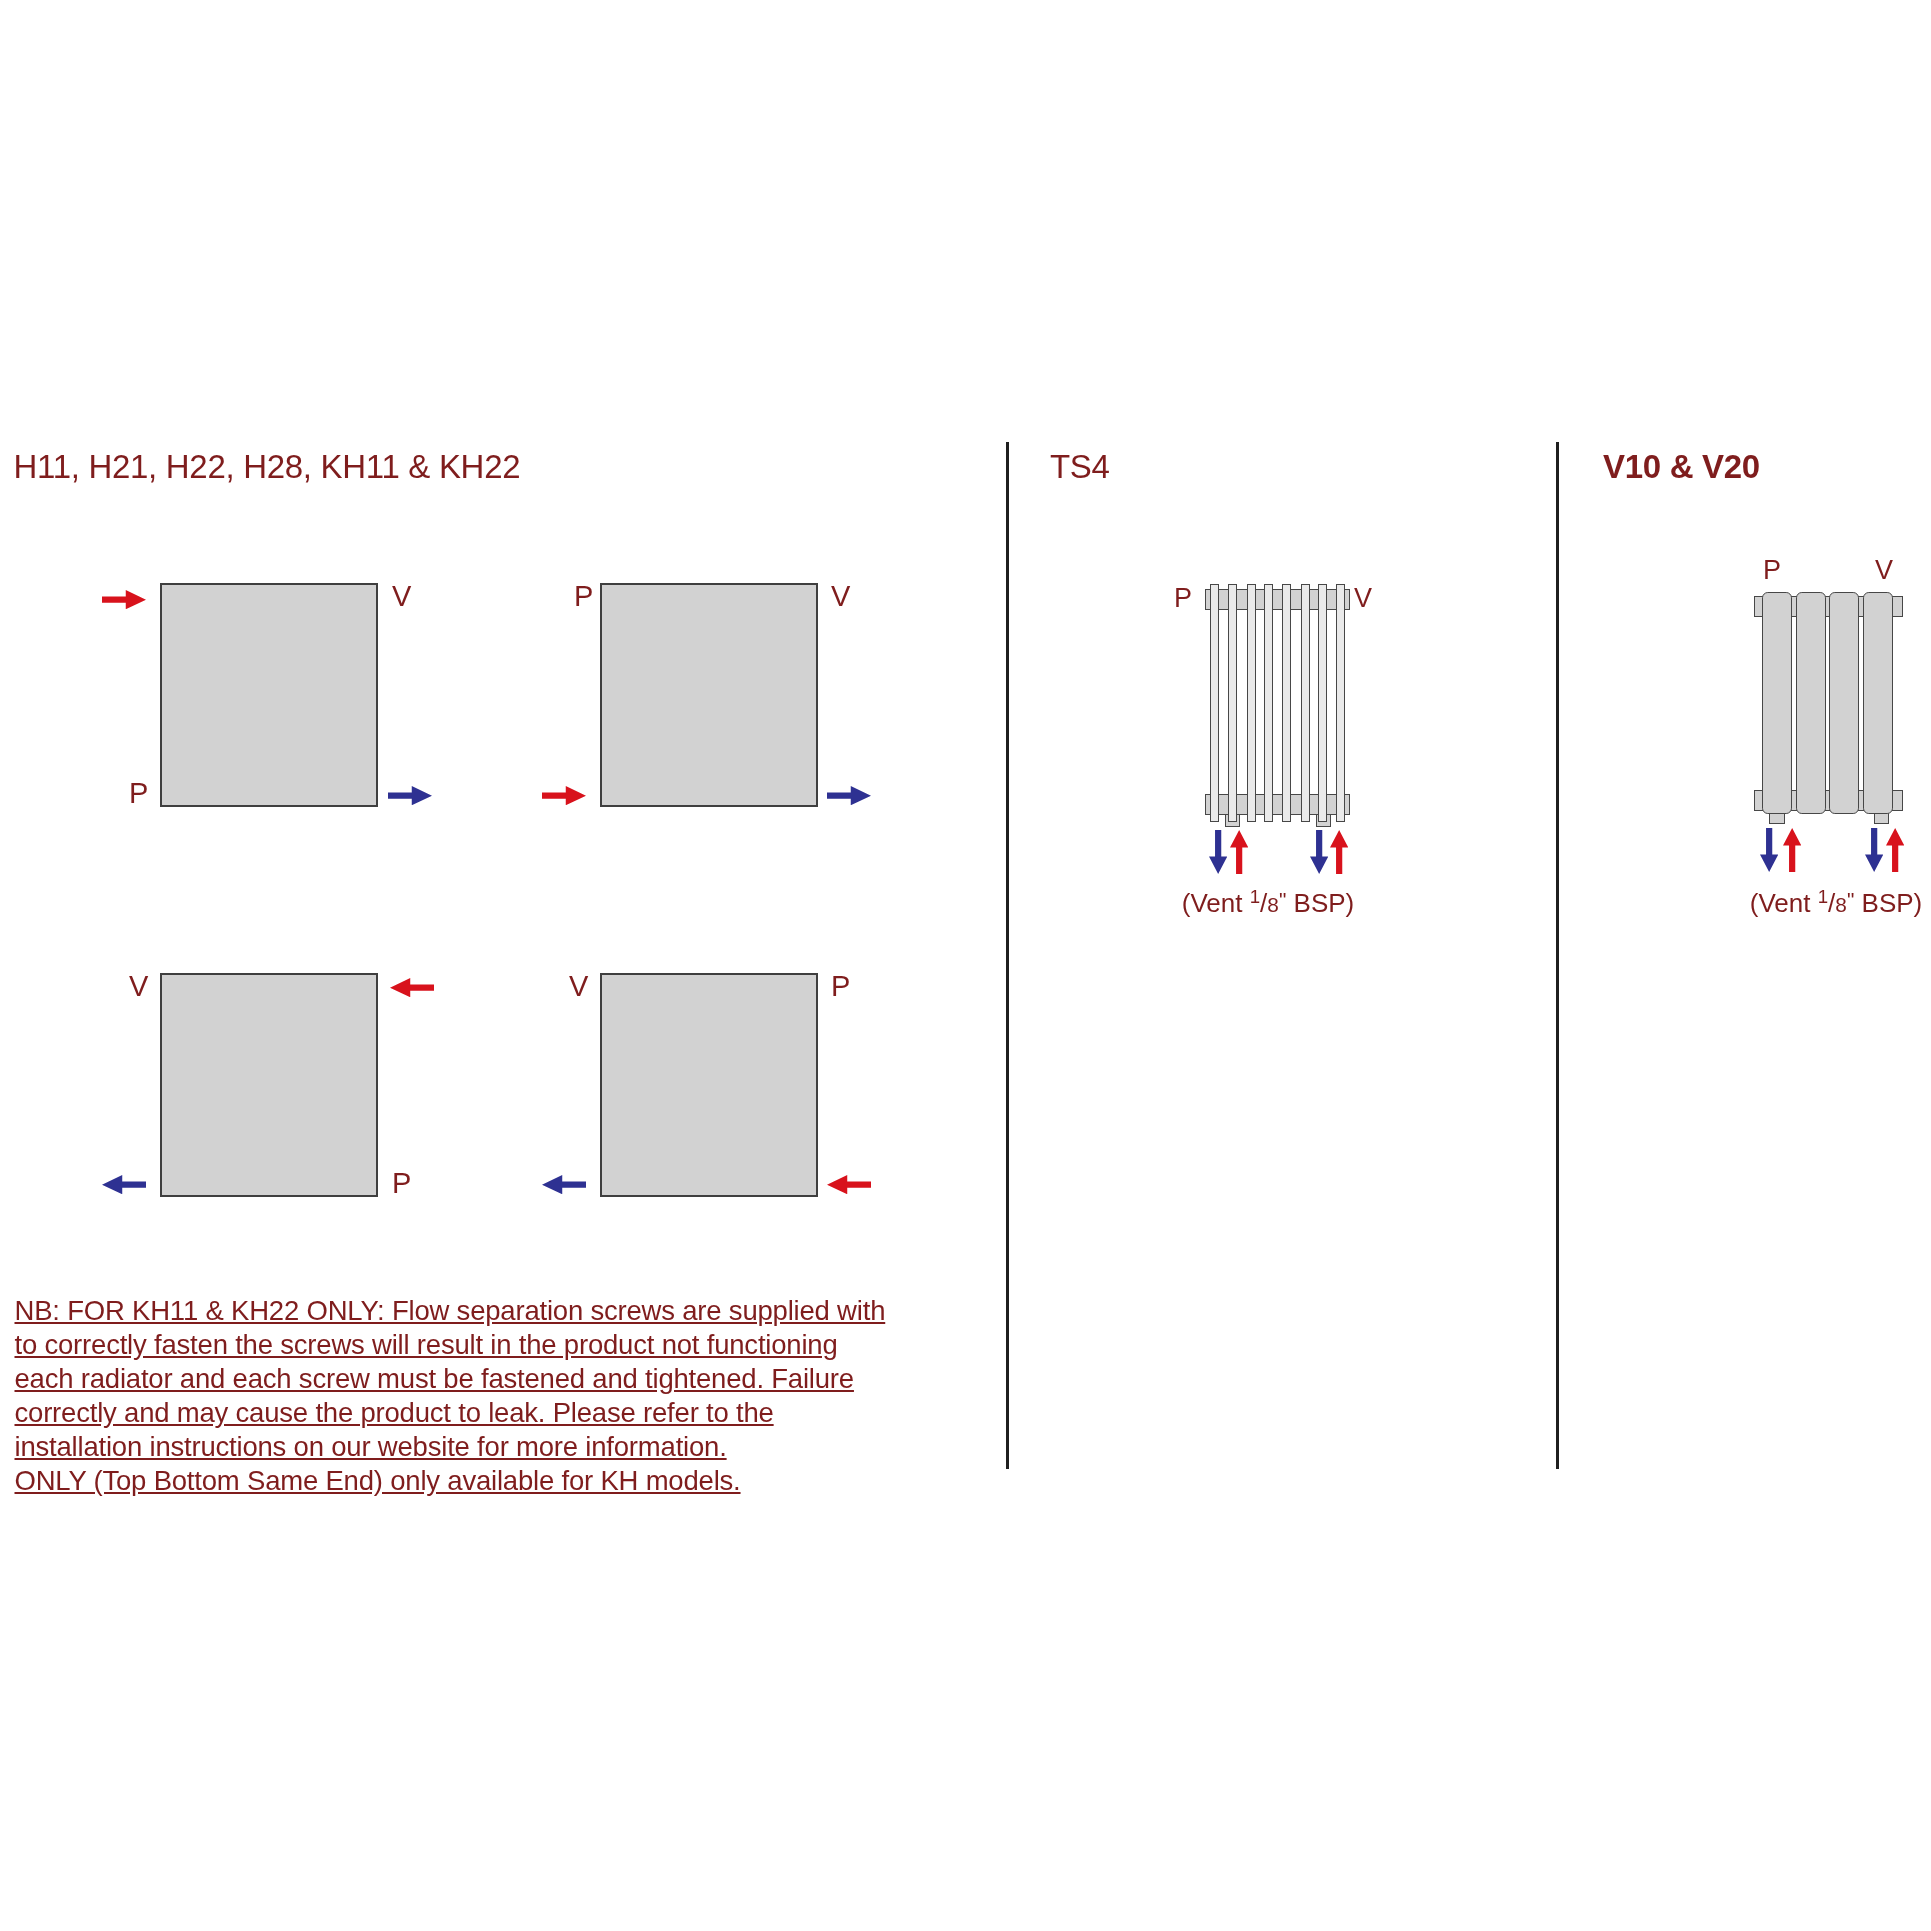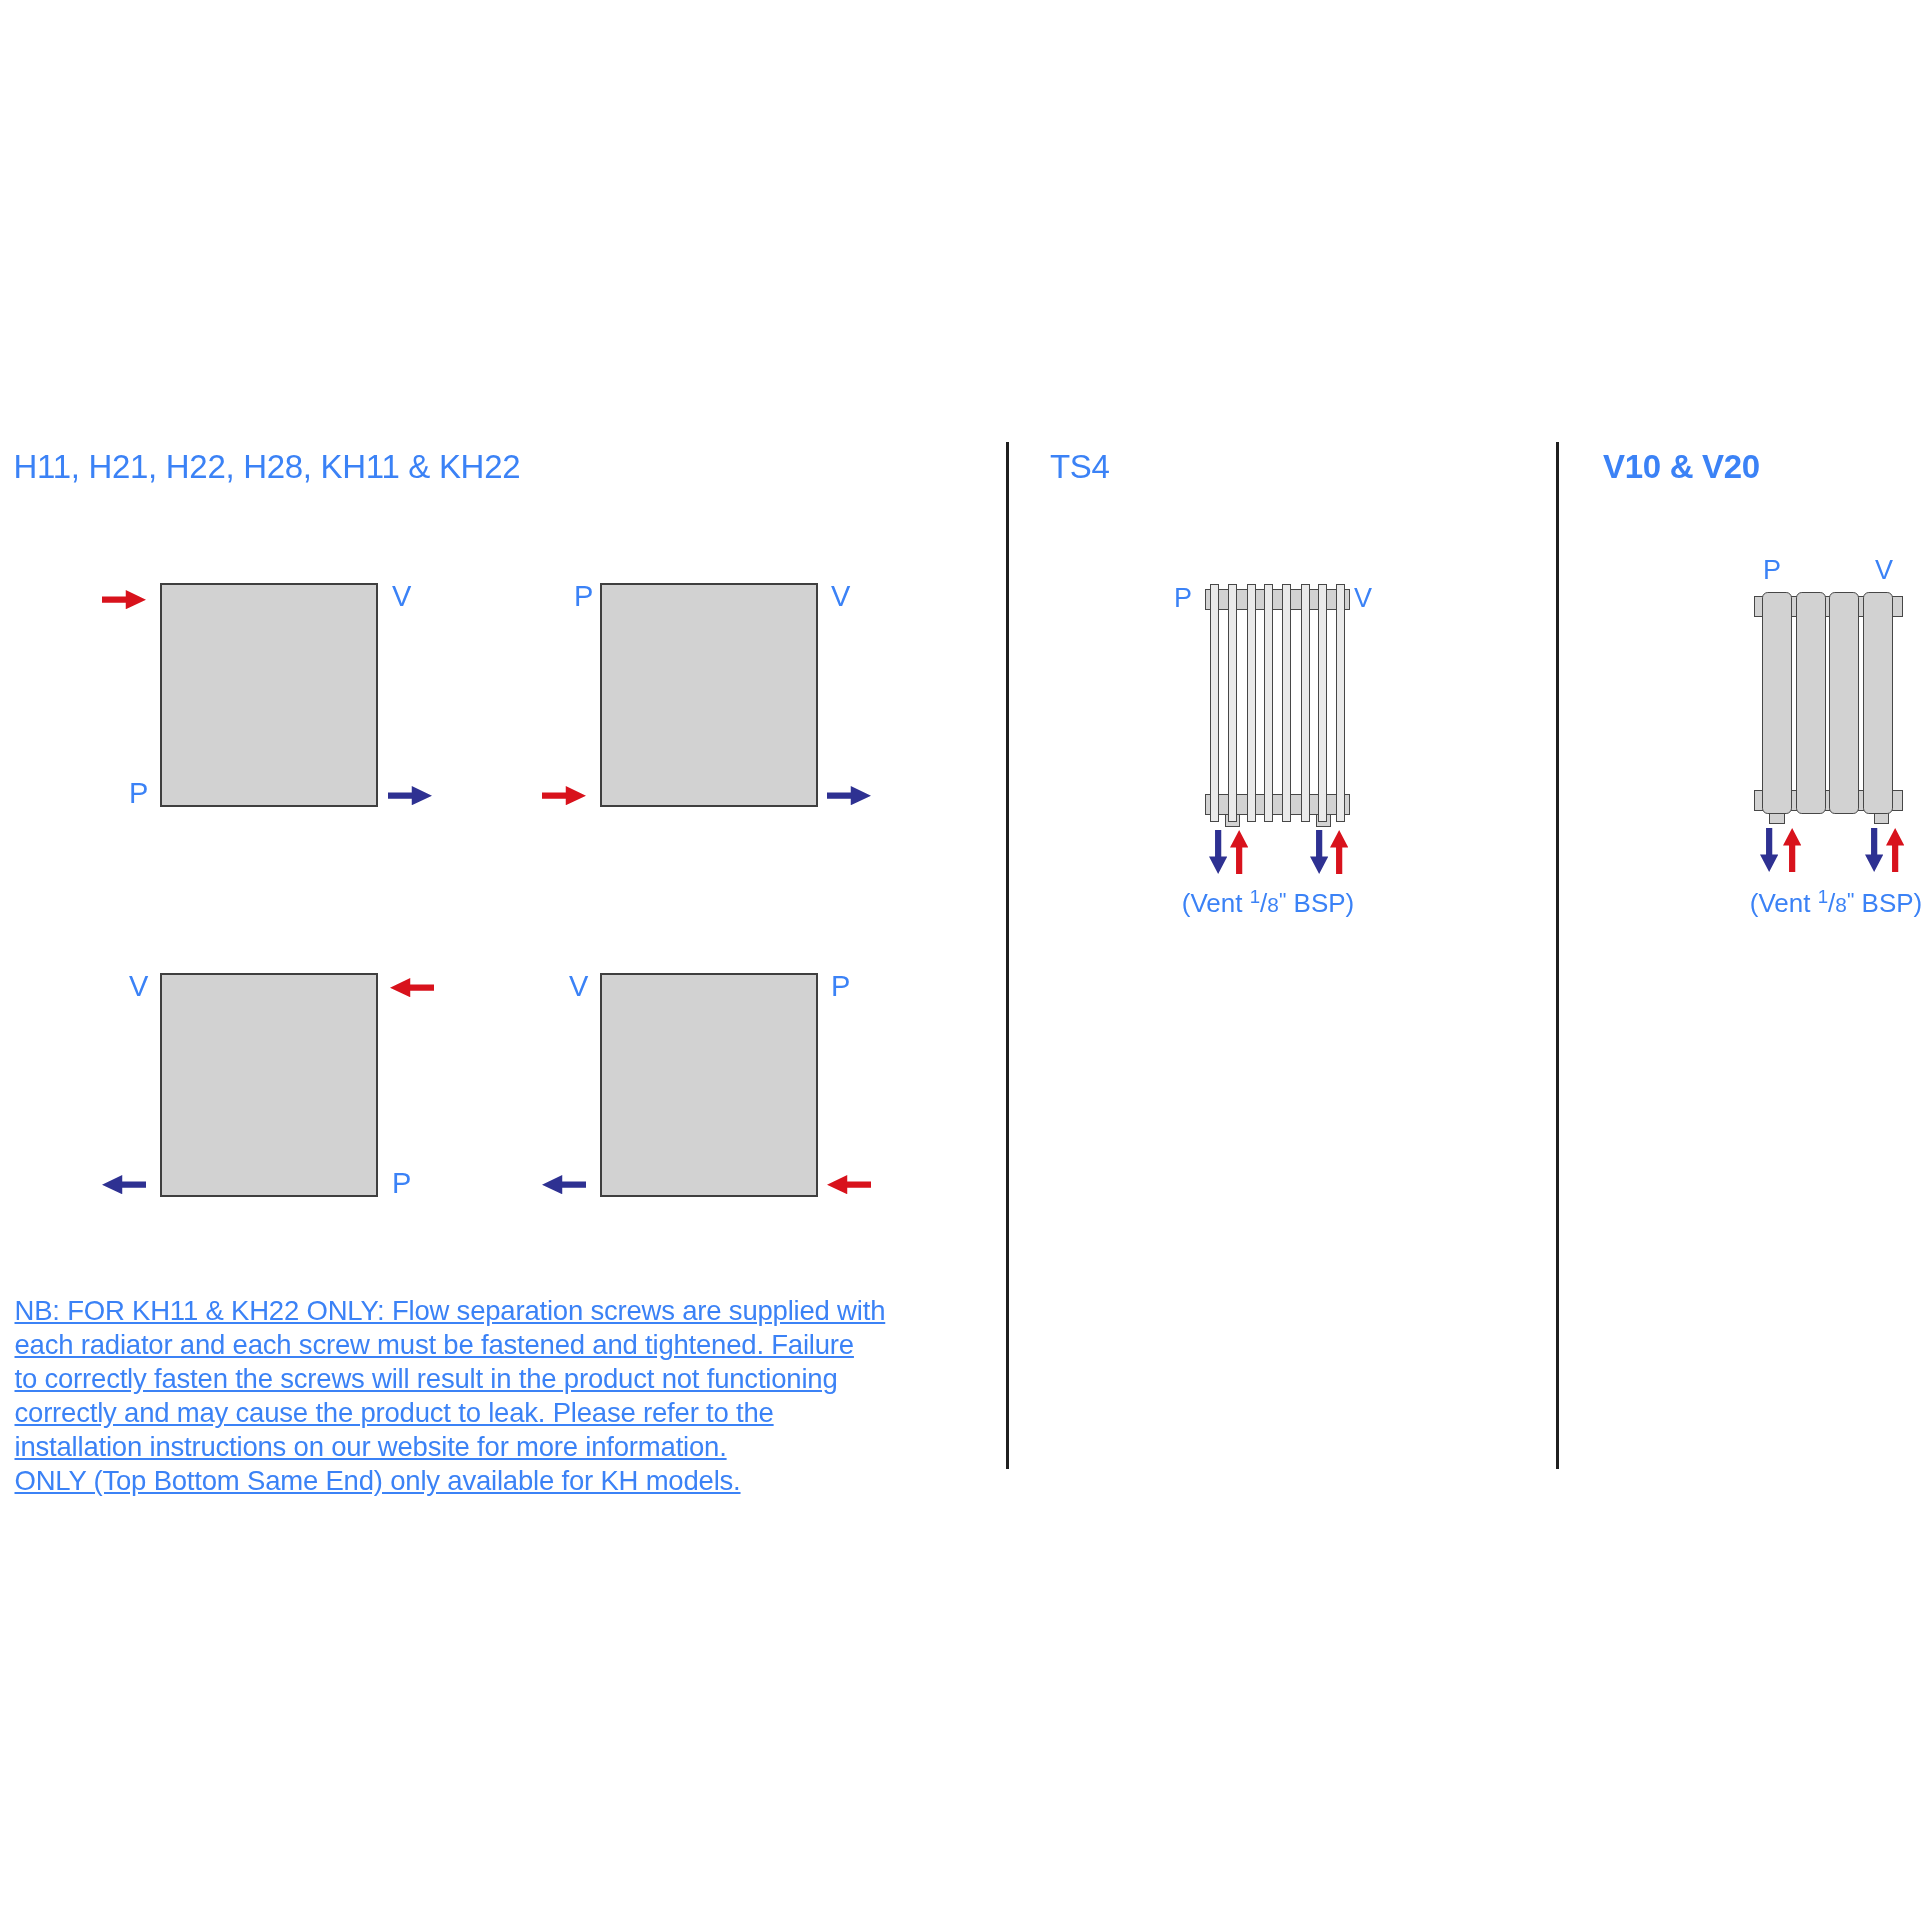--- a/index.html
+++ b/index.html
@@ -1,18 +1,18 @@
 <!DOCTYPE html>
 <html><head>
 <meta charset="utf-8">
 <style>
   html,body{margin:0;padding:0;background:#ffffff;}
   #canvas{
     position:relative;width:1931px;height:1931px;background:#ffffff;
-    font-family:"Liberation Sans", sans-serif;color:#3b82f6;overflow:hidden;
+    font-family:"Liberation Sans", sans-serif;color:#7f1d1d;overflow:hidden;
   }
   .section-title{position:absolute;font-size:33px;letter-spacing:-0.3px;white-space:nowrap;}
   .divider{position:absolute;top:442px;height:1027px;width:2.9px;background:#1f1f1f;}
   .rad-box{position:absolute;width:218px;height:224px;background:#d2d2d2;border:2.9px solid #3f3f3f;box-sizing:border-box;}
   .corner-label{position:absolute;font-size:29px;line-height:1;white-space:nowrap;}
   .pv-label{position:absolute;font-size:27px;line-height:1;white-space:nowrap;}
   .arrow{position:absolute;}
   .arrow.right{width:44px;height:19.3px;clip-path:polygon(0 34%,54% 34%,54% 0,100% 50%,54% 100%,54% 66%,0 66%);}
   .arrow.left{width:44px;height:19.3px;clip-path:polygon(100% 34%,46% 34%,46% 0,0 50%,46% 100%,46% 66%,100% 66%);}
   .arrow.up{width:18.3px;height:44px;clip-path:polygon(50% 0,100% 40%,67% 40%,67% 100%,33% 100%,33% 40%,0 40%);}
@@ -63,22 +63,22 @@
   <div class="corner-label" style="left:392px;top:1169px;">P</div>
 
   <div class="rad-box" style="left:600px;top:973px;"></div>
   <div class="corner-label" style="left:569px;top:972px;">V</div>
   <div class="corner-label" style="left:831px;top:972px;">P</div>
   <div class="arrow left blue" style="left:542px;top:1175px;"></div>
   <div class="arrow left red" style="left:827px;top:1175px;"></div>
 
   <div class="note">
     <div>NB: FOR KH11 &amp; KH22 ONLY: Flow separation screws are supplied with</div>
+    <div>to correctly fasten the screws will result in the product not functioning</div>
     <div>each radiator and each screw must be fastened and tightened. Failure</div>
-    <div>to correctly fasten the screws will result in the product not functioning</div>
     <div>correctly and may cause the product to leak. Please refer to the</div>
     <div>installation instructions on our website for more information.</div>
     <div>ONLY (Top Bottom Same End) only available for KH models.</div>
   </div>
 
   <div class="divider" style="left:1006px;"></div>
   <div class="divider" style="left:1556px;"></div>
 
   <div class="section-title" style="left:1050px;top:448px;">TS4</div>
 

